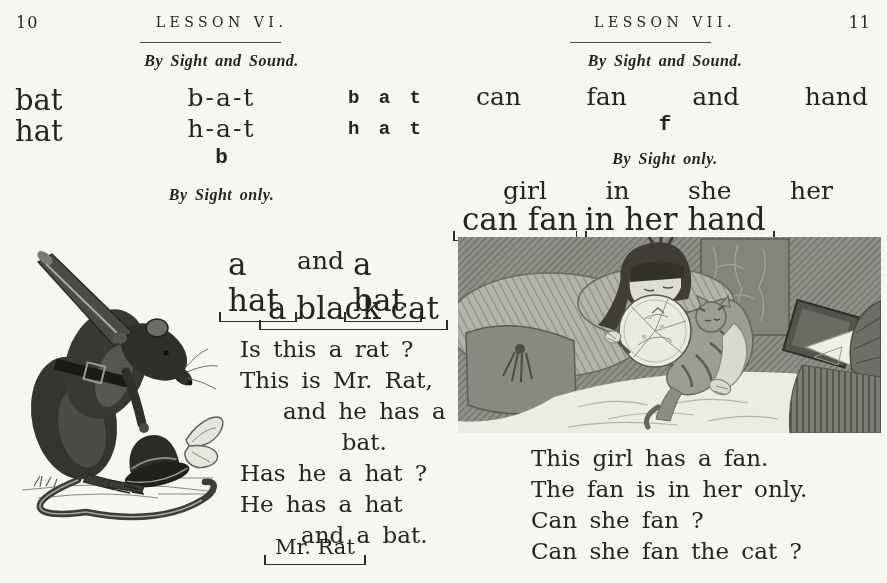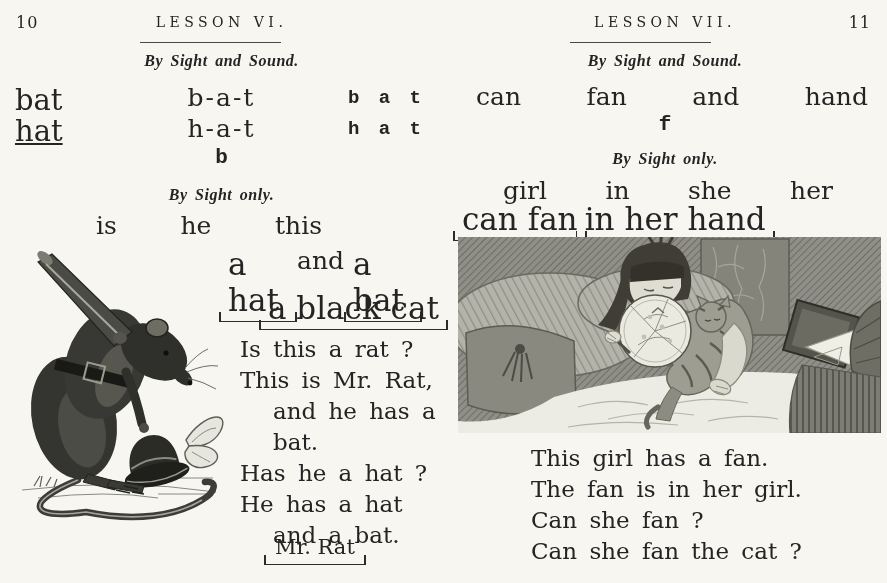--- a/index.html
+++ b/index.html
@@ -37,52 +37,47 @@
     border-bottom:1.6px solid #2c2c2a;font-size:31px;
   }
   .bracket::before,.bracket::after{
     content:"";position:absolute;bottom:0;width:1.6px;height:9px;background:#2c2c2a;
   }
   .bracket::before{left:0;}
   .bracket::after{right:0;}
   .phrase-row{display:flex;justify-content:space-between;align-items:flex-start;}
   .phrase-mid{font-size:25px;padding-top:0;}
   .reading{font-size:23px;line-height:31px;word-spacing:5px;white-space:nowrap;}
-  .reading .ind{margin-left:33px;}
+  .reading .ind{margin-left:43px;text-align:center;}
   .caption-bracket{font-size:21px;padding:0 11px 5px;}
   svg{display:block;}
 </style>
 </head>
 <body>
 
 <div class="book">
 
   <div class="page left">
     <div class="abs pageno" style="left:16px;top:13px;">10</div>
     <div class="abs centered lesson-title" style="top:14px;">LESSON VI.</div>
     <div class="abs title-rule" style="left:140px;top:42px;width:141px;"></div>
     <div class="abs centered method-heading" style="top:52px;">By Sight and Sound.</div>
 
     
     <div class="abs word" style="left:15px;top:83px;">bat</div>
     <div class="abs centered spelled" style="top:83px;">b-a-t</div>
     <div class="abs boldw" style="right:18px;top:87px;">b a t</div>
     
-    <div class="abs word" style="left:15px;top:114px;text-decoration:underline;">hat</div>
+    <div class="abs word" style="left:15px;top:114px;">hat</div>
     <div class="abs centered spelled" style="top:114px;">h-a-t</div>
     <div class="abs boldw" style="right:18px;top:118px;">h a t</div>
 
     <div class="abs centered focus-letter" style="top:146px;">b</div>
     <div class="abs centered method-heading" style="top:186px;">By Sight only.</div>
 
-    <div class="abs sight-row" style="left:96px;top:211px;width:226px;">
-      <span>is</span>
-      <span>he</span>
-      <span>this</span>
-    </div>
 
     <div class="abs phrase-row" style="left:219px;top:246px;width:203px;">
       <span class="bracket">a hat</span>
       <span class="phrase-mid">and</span>
       <span class="bracket">a bat</span>
     </div>
 
     <span class="abs bracket" style="left:259px;top:290px;">a black cat</span>
 
     <div class="abs reading" style="left:240px;top:334px;">
@@ -307,19 +302,19 @@
         <g stroke="#4b4b43" stroke-width="1.2" fill="none">
           <path d="M423 80 L 398 96 M423 100 L 396 112 M423 120 L 398 126"></path>
         </g>
 
         <path d="M344 128 L 423 140 L 423 196 L 332 196 C 330 172 334 148 344 128 Z" fill="url(#fringep)" stroke="#55554d" stroke-width="1.2"></path>
       </svg>
     </div>
 
     <div class="abs reading" style="left:88px;top:443px;">
       <div>This girl has a fan.</div>
-      <div>The fan is in her girl.</div>
+      <div>The fan is in her only.</div>
       <div>Can she fan ?</div>
       <div>Can she fan the cat ?</div>
     </div>
   </div>
 
 </div>
 
 </body></html>

